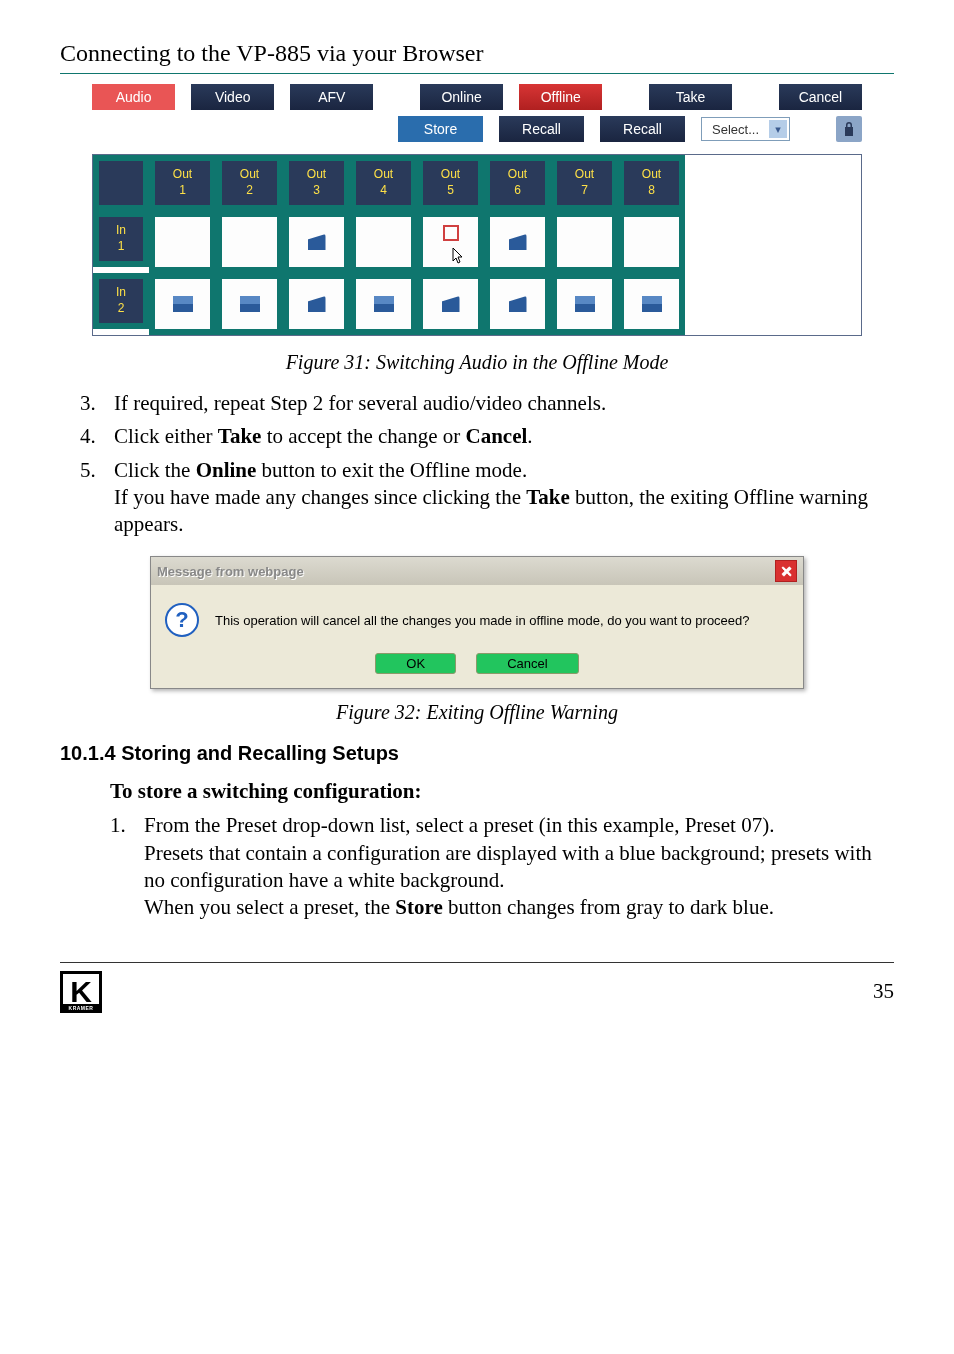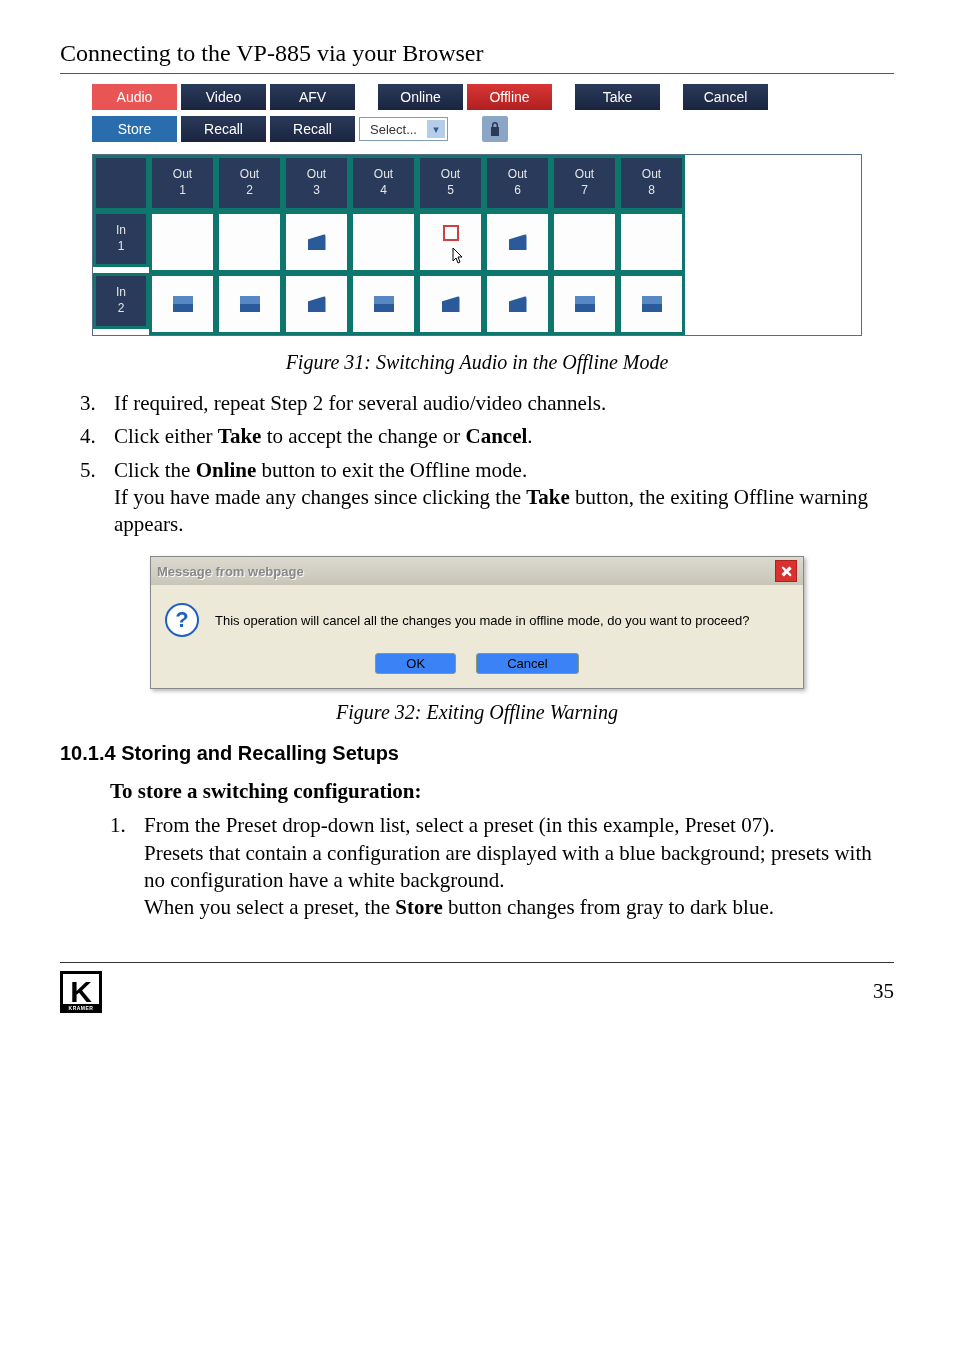--- a/index.html
+++ b/index.html
@@ -19,23 +19,24 @@
       padding-bottom: 6px;
     }
     
     .matrix-ui {
       margin: 10px 32px 15px 32px;
       font-family: Arial, sans-serif;
       font-size: 14px;
     }
     .btn-row {
       display: flex;
-      gap: 4px;
+      gap: 16px;
       margin-bottom: 6px;
       align-items: center;
+      justify-content: flex-end;
     }
     .btn-tab {
       display: inline-flex;
       align-items: center;
       justify-content: center;
       height: 26px;
       border-radius: 0;
       font-size: 14px;
       color: #fff;
       cursor: pointer;
@@ -80,27 +81,27 @@
     .grid {
       border: 1px solid #5a6a8a;
       margin-top: 12px;
     }
     .grid-row {
       display: flex;
     }
     .grid-cell {
       width: 67px;
       height: 56px;
-      border: 3px solid #0f766e;
+      border: 6px solid #0f766e;
       display: flex;
       flex-direction: column;
       align-items: center;
       justify-content: center;
       font-size: 12px;
-      color: #e5e5e5;
+      color: #fde047;
       text-align: center;
       line-height: 1.3;
     }
     .grid-header { background: #2a3a5a; }
     .grid-in-label { background: #2a3a5a; width: 56px; }
     .grid-cell.body { background: #fdfdfd; height: 62px; }
     .grid-cell.first-col { width: 56px; }
     .marker {
       width: 20px;
       height: 16px;
@@ -193,21 +194,21 @@
       font-weight: bold;
     }
     .dialog-buttons {
       display: flex;
       justify-content: center;
       gap: 20px;
       padding: 6px 0 14px 0;
     }
     .dialog-btn {
       border: 1px solid #8a9a6a;
-      background: #3b82f6;
+      background: #22c55e;
       padding: 2px 30px;
       border-radius: 3px;
       font-family: Tahoma, sans-serif;
       font-size: 13px;
       cursor: pointer;
     }
     
     .h-bold {
       font-family: Liberation Sans, sans-serif;
       font-weight: bold;

